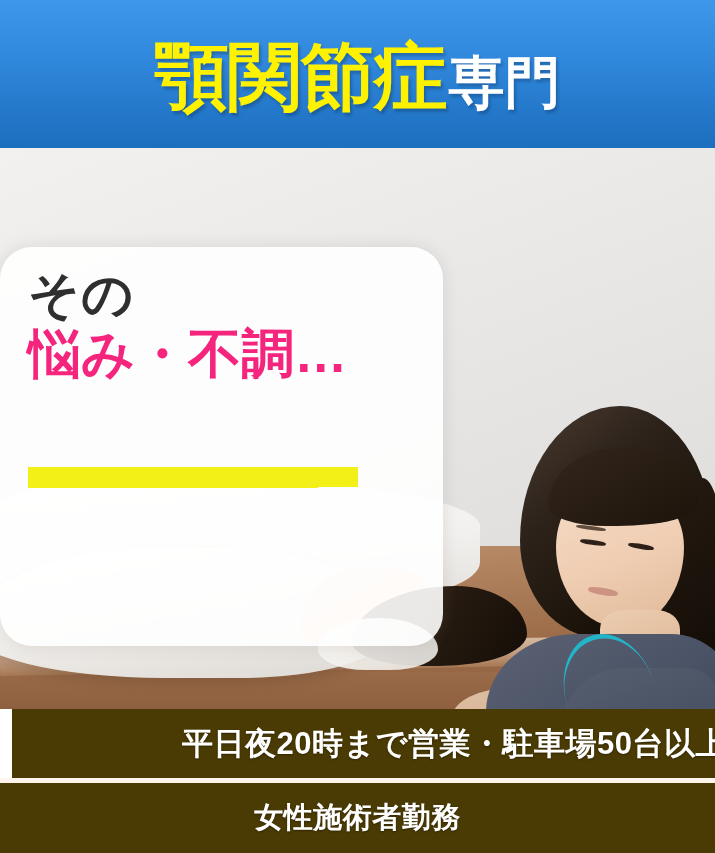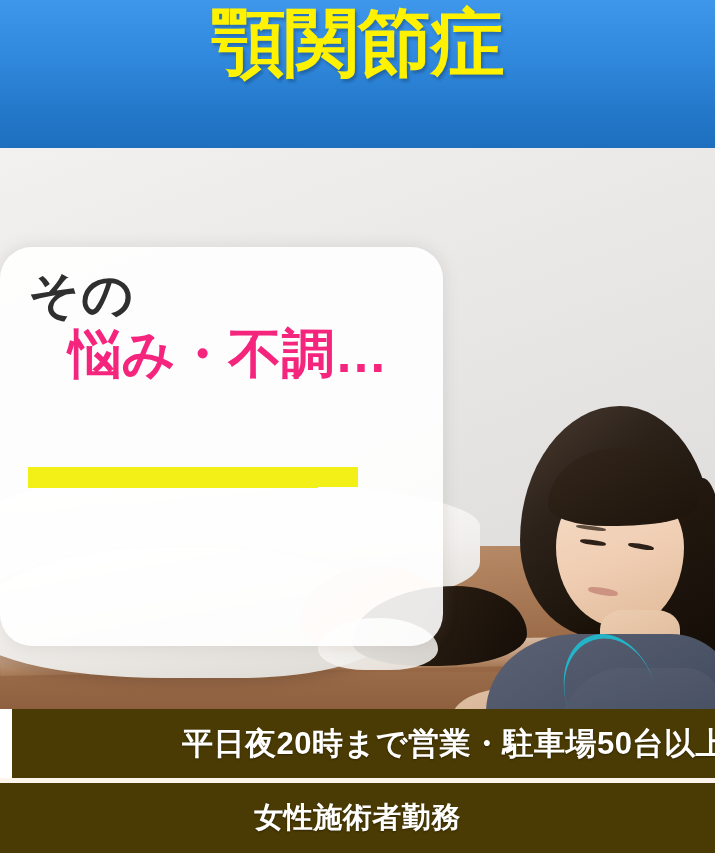--- a/index.html
+++ b/index.html
@@ -12,21 +12,21 @@
     position:relative;
     width:715px; height:853px;
     overflow:hidden;
   }
 
   
   .header {
     position:absolute; left:0; top:0;
     width:715px; height:148px;
     background:linear-gradient(180deg,#3e97ea 0%,#3189dd 38%,#2478ca 75%,#1d6fbe 100%);
-    display:flex; justify-content:center;
+    display:flex; align-items:center; justify-content:center;
     overflow:hidden;
   }
   .header-title {
     display:flex; align-items:baseline; justify-content:center;
     white-space:nowrap;
     line-height:1;
     padding-top:6px;
   }
   .header-title .kw {
     font-size:74px;
@@ -186,21 +186,21 @@
   .ov-lines {
     position:absolute; left:28px; top:22px; width:400px;
   }
   .line { position:relative; white-space:nowrap; line-height:1.02; }
   .l-sono {
     font-size:51px; font-weight:bold; color:#2f2f2f;
     letter-spacing:1px; margin-bottom:6px;
   }
   .l-nayami {
     font-size:53px; font-weight:bold; color:#f5257e;
-    letter-spacing:0px; margin-bottom:48px;text-align:center;
+    letter-spacing:0px; margin-bottom:48px;
   }
   .l-touin {
     font-size:53px; font-weight:bold; color:#262626;
     letter-spacing:0px; margin-bottom:3px;
   }
   .l-omakase {
     font-size:53px; font-weight:bold; color:#f5257e;
     letter-spacing:0px;
   }
   .hl {
@@ -238,20 +238,21 @@
   .bar2 .bar-text { font-size:29px; }
 </style>
 </head>
 <body>
 
 <div class="banner">
 
   <div class="header">
     <div class="header-title">
       <span class="kw">顎関節症</span>
+      <span class="sub">専門</span>
     </div>
   </div>
 
   <div class="photo">
     <div class="wall"></div>
     <div class="wall-seam"></div>
     <div class="table-top"></div>
     <div class="table-shadow"></div>
     <div class="table-edge"></div>
 

